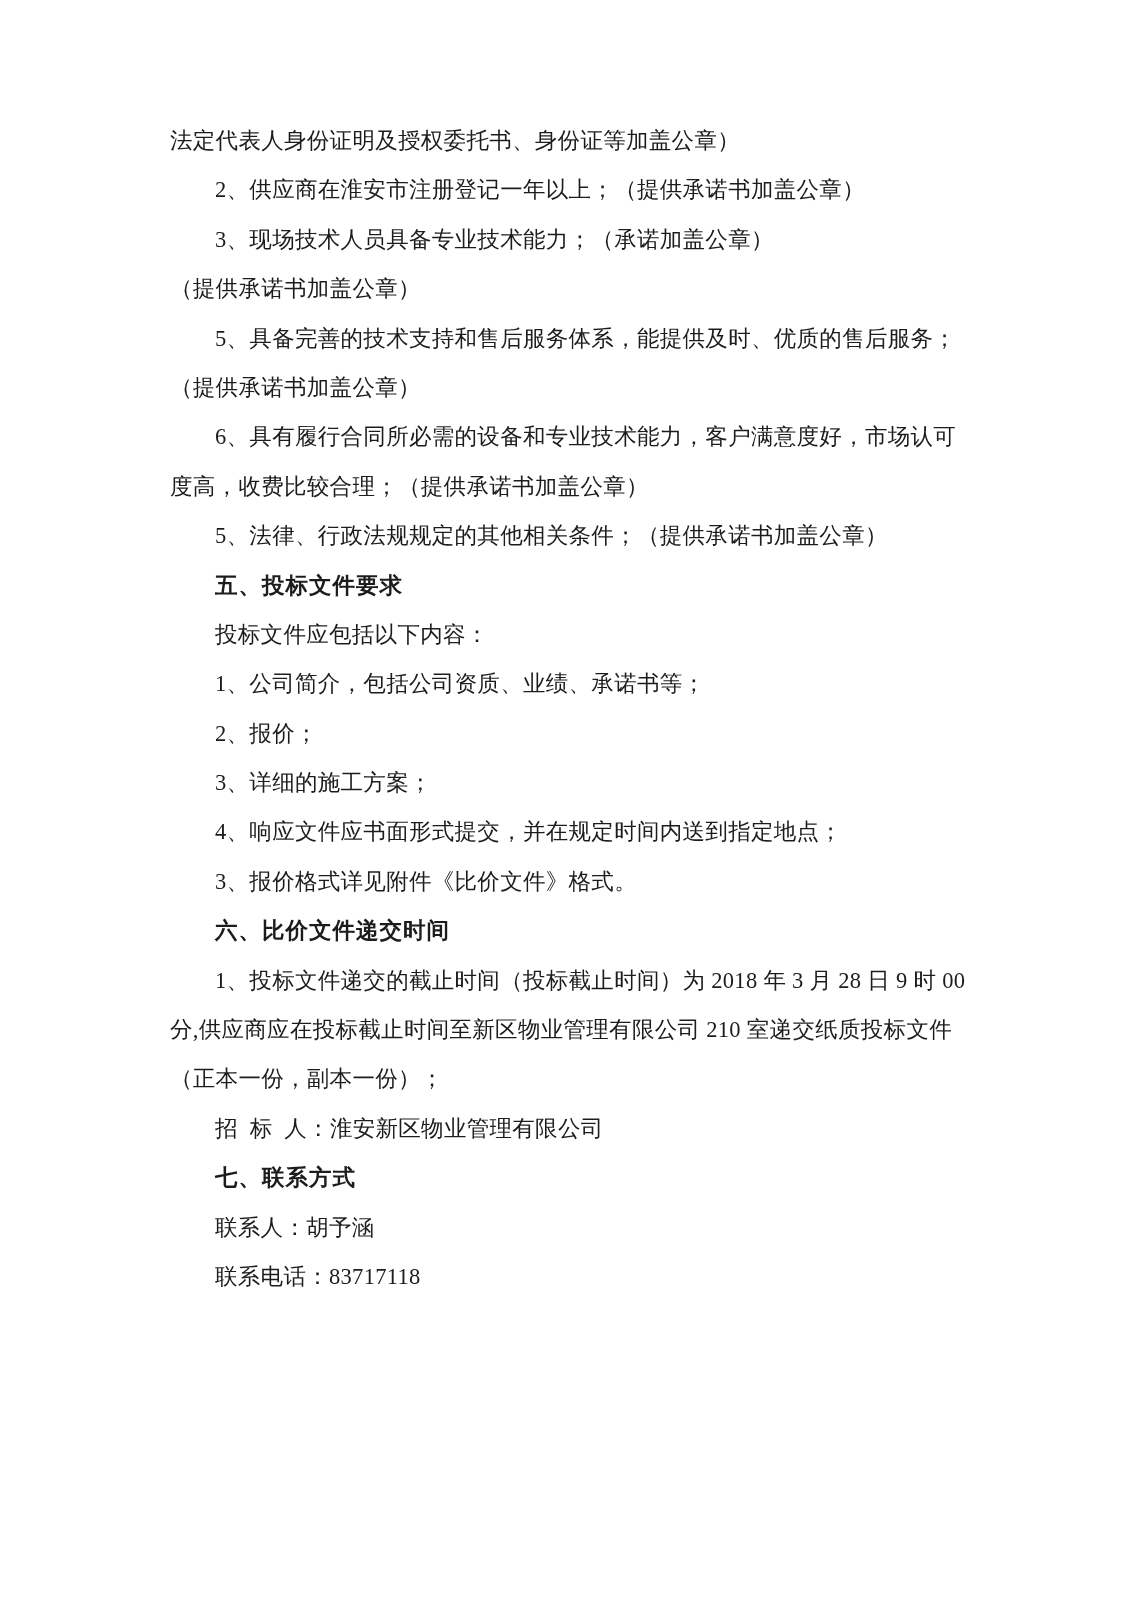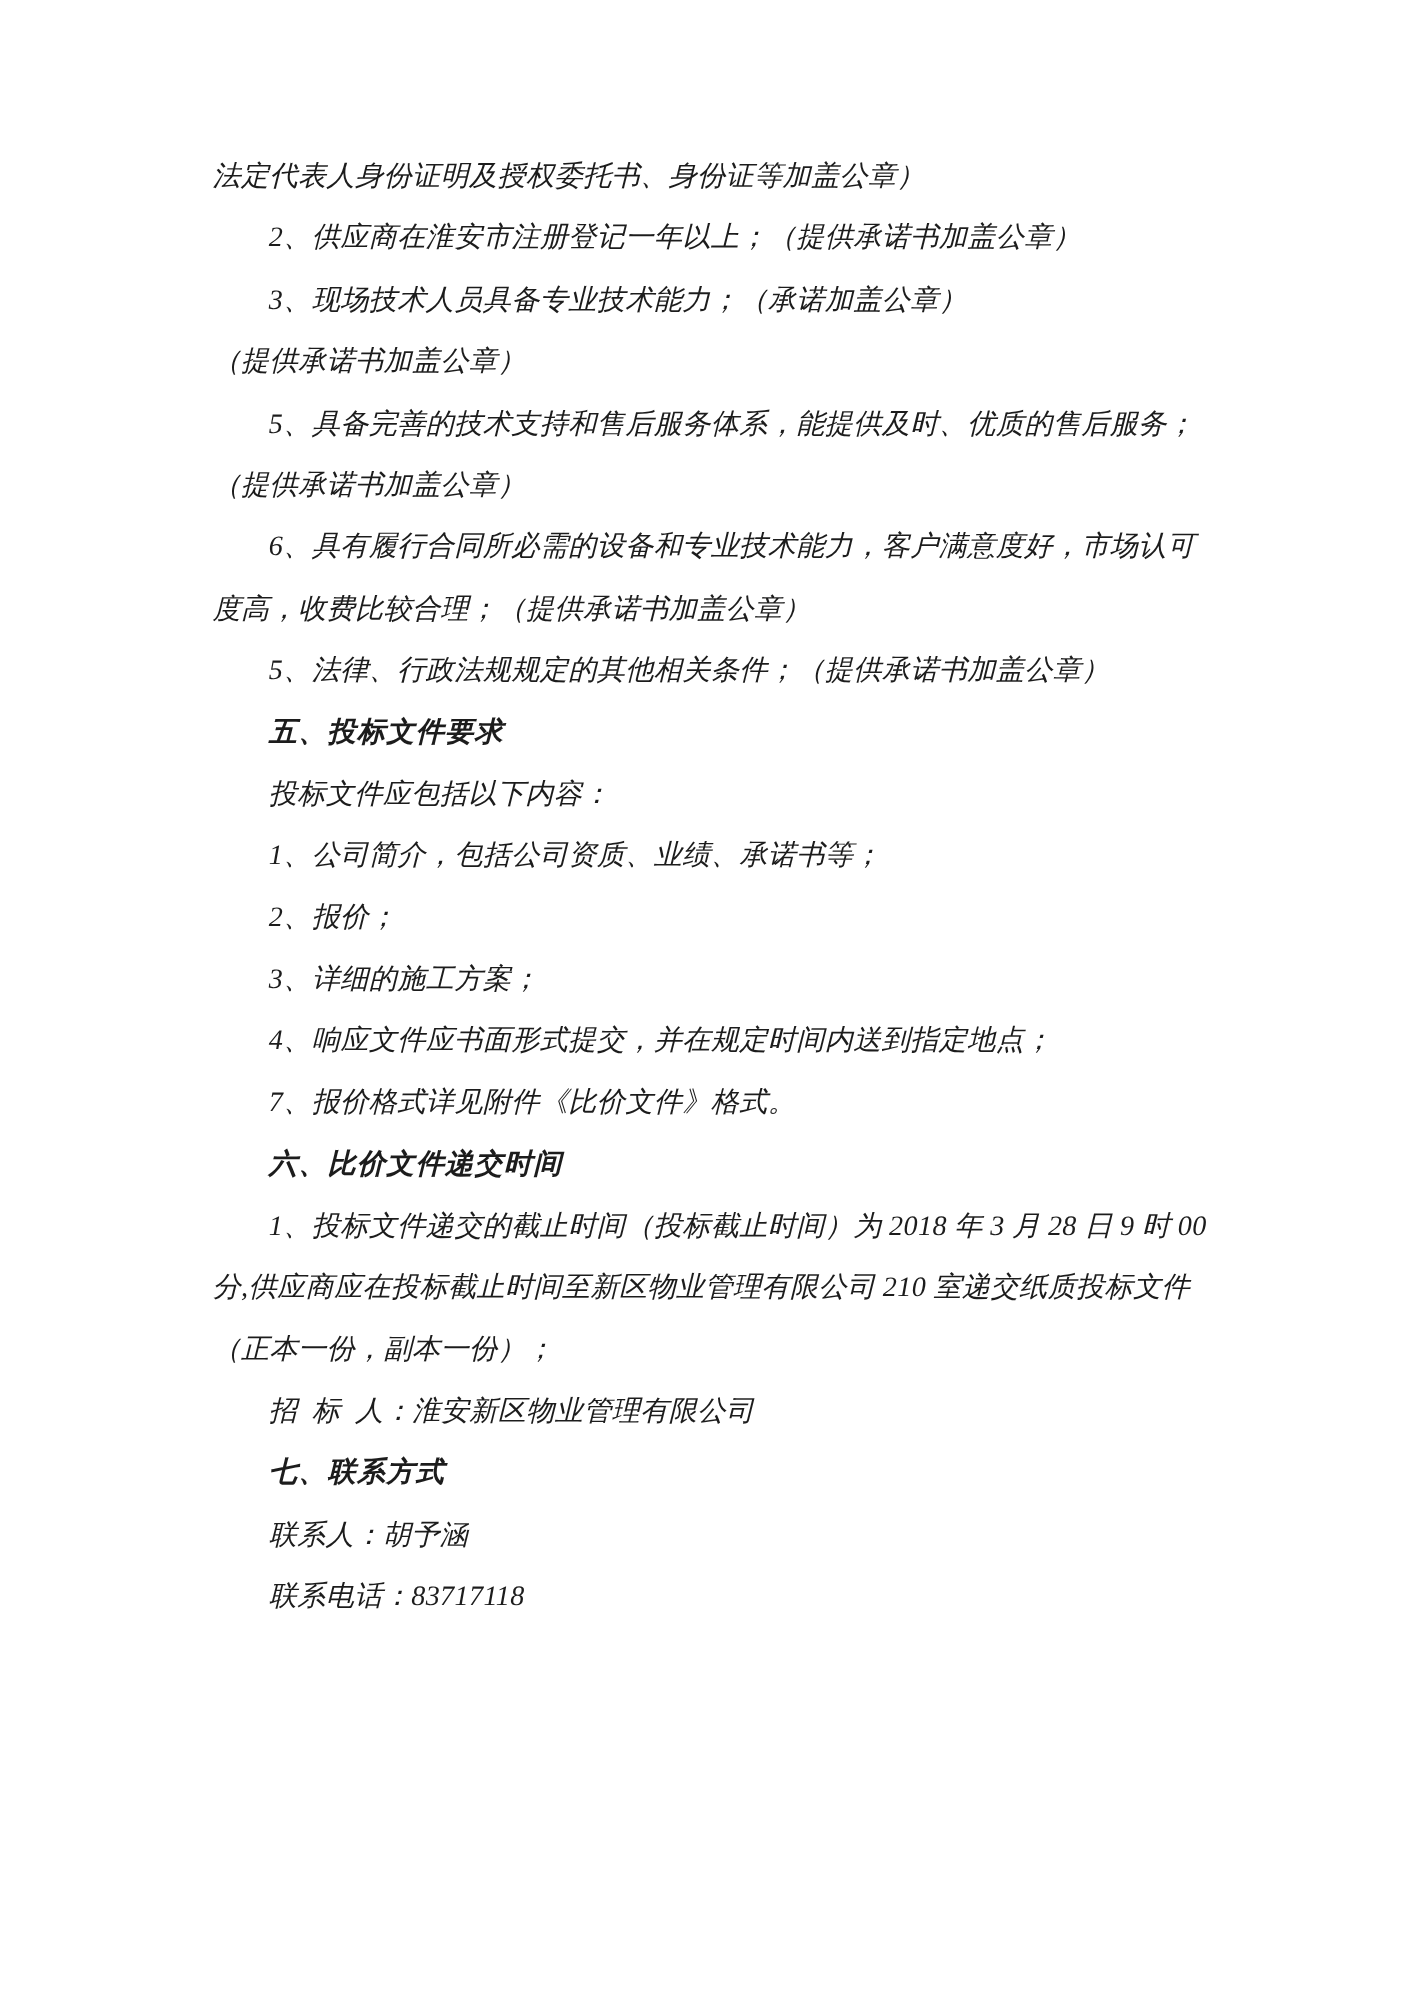--- a/index.html
+++ b/index.html
@@ -21,21 +21,20 @@
     top: 116px;
     width: 795px;
   }
   .line {
     height: 49.4px;
     line-height: 49.4px;
     font-size: 22.5px;
     color: #1c1c1c;
     white-space: pre;
     letter-spacing: 0.3px;
-    font-style: italic;
   }
   .indent {
     padding-left: 45px;
   }
   .heading {
     font-weight: bold;
     letter-spacing: 1px;
   }
 </style>
 </head>
@@ -51,21 +50,21 @@
     <div class="line">（提供承诺书加盖公章）</div>
     <div class="line indent">6、具有履行合同所必需的设备和专业技术能力，客户满意度好，市场认可</div>
     <div class="line">度高，收费比较合理；（提供承诺书加盖公章）</div>
     <div class="line indent">5、法律、行政法规规定的其他相关条件；（提供承诺书加盖公章）</div>
     <div class="line indent heading">五、投标文件要求</div>
     <div class="line indent">投标文件应包括以下内容：</div>
     <div class="line indent">1、公司简介，包括公司资质、业绩、承诺书等；</div>
     <div class="line indent">2、报价；</div>
     <div class="line indent">3、详细的施工方案；</div>
     <div class="line indent">4、响应文件应书面形式提交，并在规定时间内送到指定地点；</div>
-    <div class="line indent">7、报价格式详见附件《比价文件》格式。</div>
+    <div class="line indent">3、报价格式详见附件《比价文件》格式。</div>
     <div class="line indent heading">六、比价文件递交时间</div>
     <div class="line indent">1、投标文件递交的截止时间（投标截止时间）为 2018 年 3 月 28 日 9 时 00</div>
     <div class="line">分,供应商应在投标截止时间至新区物业管理有限公司 210 室递交纸质投标文件</div>
     <div class="line">（正本一份，副本一份）；</div>
     <div class="line indent">招  标  人：淮安新区物业管理有限公司</div>
     <div class="line indent heading">七、联系方式</div>
     <div class="line indent">联系人：胡予涵</div>
     <div class="line indent">联系电话：83717118</div>
   </div>
 </div>

